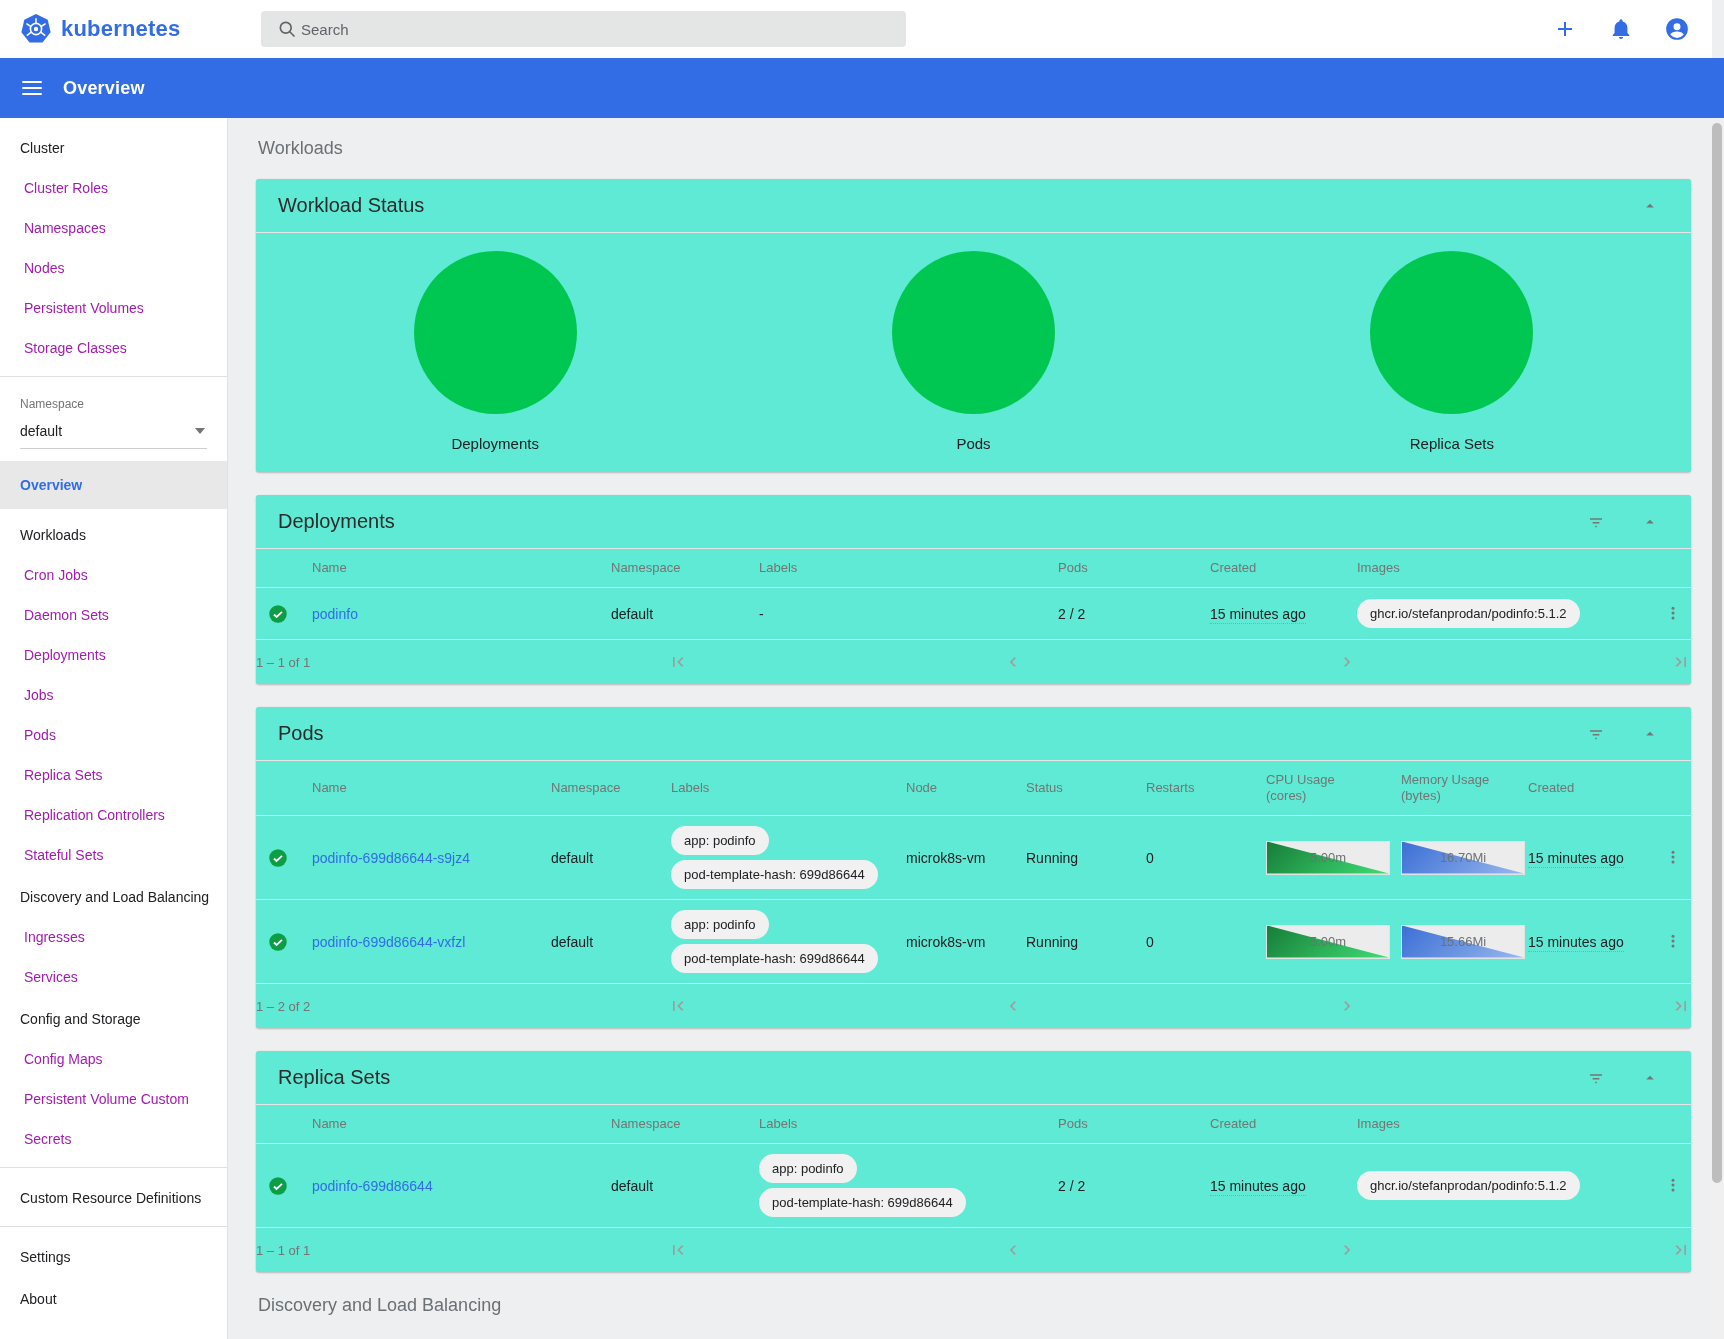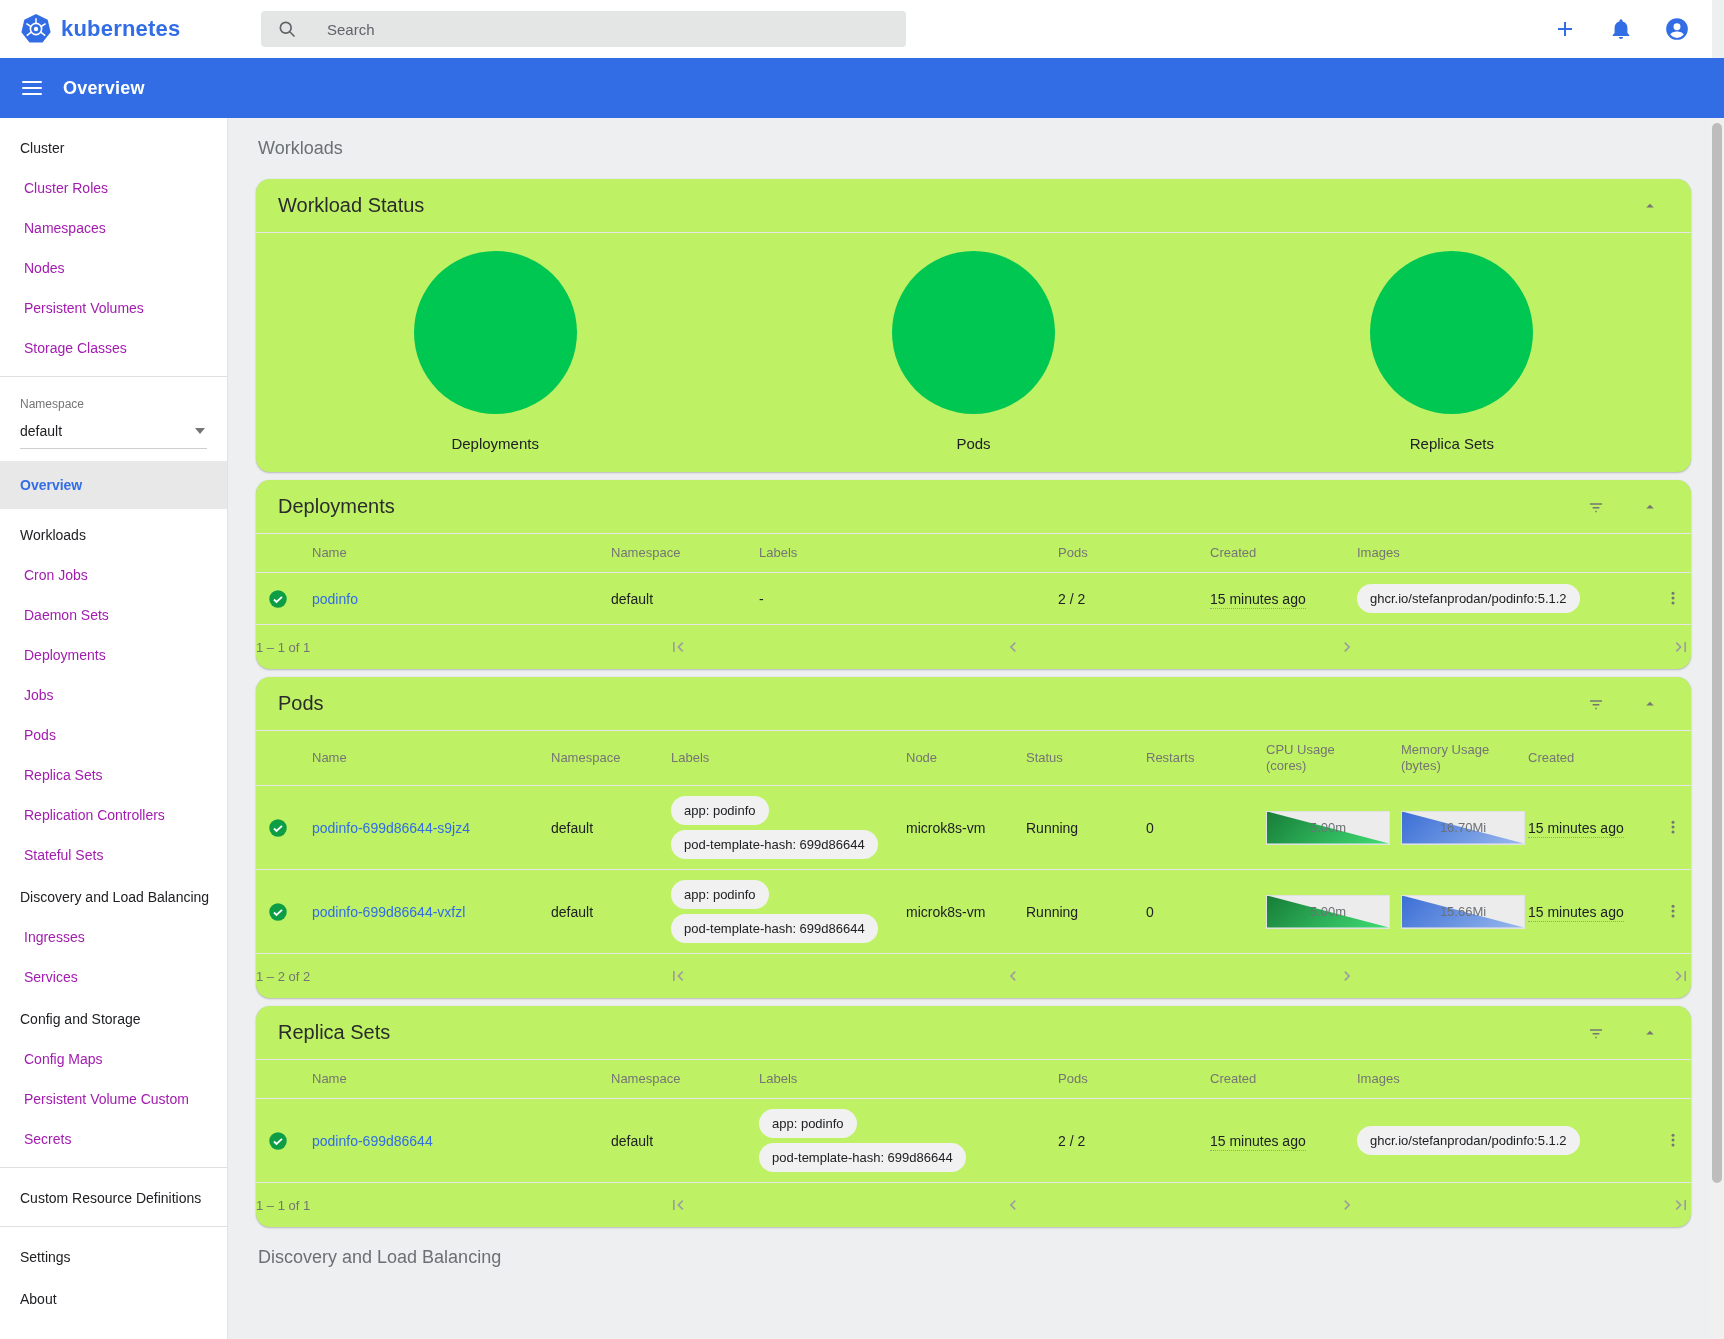--- a/index.html
+++ b/index.html
@@ -2,21 +2,21 @@
 <html><head>
 <meta charset="utf-8">
 <style>
   * { box-sizing: border-box; margin: 0; padding: 0; }
   html,body { width:1724px; height:1339px; overflow:hidden; font-family:"Liberation Sans",sans-serif; background:#edeff0; }
 
   
   .topbar { position:fixed; top:0; left:0; right:12px; height:58px; background:#fff; z-index:20; }
   .brand { position:absolute; left:20px; top:13px; display:flex; align-items:center; gap:9px; }
   .brand-name { color:#326de6; font-size:22px; font-weight:600; letter-spacing:.2px; }
-  .search-wrap { position:absolute; left:261px; top:11px; width:645px; height:36px; background:#e4e5e5; border-radius:4px; display:flex; align-items:center; padding:0 16px; gap:30px; }
+  .search-wrap { position:absolute; left:261px; top:11px; width:645px; height:36px; background:#e4e5e5; border-radius:4px; display:flex; align-items:center; padding:0 16px; gap:4px; }
   .search-input { border:none; background:transparent; outline:none; font-size:15px; color:#202124; width:100%; font-family:inherit; }
   .search-input::placeholder { color:#5f6368; }
   .topbar-actions { position:absolute; right:22px; top:0; height:58px; display:flex; align-items:center; gap:30px; }
   .tb-icon { width:26px; height:26px; display:flex; align-items:center; justify-content:center; cursor:pointer; }
 
   
   .appbar { position:fixed; top:58px; left:0; right:0; height:60px; background:#326de6; display:flex; align-items:center; z-index:19; }
   .hamburger { width:20px; height:14px; margin-left:22px; display:flex; flex-direction:column; justify-content:space-between; cursor:pointer; }
   .hamburger span { display:block; height:2px; background:#fff; border-radius:1px; }
   .appbar-title { color:#fff; font-size:18px; font-weight:700; margin-left:21px; letter-spacing:.2px; }
@@ -27,21 +27,21 @@
   .side-item { font-size:14px; color:#a21caf; padding:12px 18px 12px 24px; white-space:nowrap; cursor:pointer; }
   .side-divider { border-top:1px solid #e0e0e0; margin:8px 0; }
   .ns-label { font-size:12px; color:#757575; padding:12px 20px 4px; }
   .ns-select { margin:2px 20px 12px; border-bottom:1px solid #cfcfcf; display:flex; justify-content:space-between; align-items:center; padding:6px 2px 9px 0; font-size:14px; color:#202124; cursor:pointer; }
   .caret-down { width:0; height:0; border-left:5px solid transparent; border-right:5px solid transparent; border-top:6px solid #757575; }
   .side-active { background:#e8e8e8; color:#326de6; font-size:14px; font-weight:600; padding:16px 20px; margin:6px 0 4px; cursor:pointer; }
 
   
   .main { position:absolute; left:229px; top:118px; width:1495px; padding-left:27px; }
   .section-heading { font-size:18px; color:#6b7075; font-weight:400; margin:20px 0 20px 2px; }
-  .card { width:1435px; background:#bef264; border-radius:14px; box-shadow:0 1px 2px rgba(0,0,0,.22), 0 0 1px rgba(0,0,0,.12); margin-bottom:8px; }
+  .card { width:1435px; background:#5eead4; border-radius:3px; box-shadow:0 1px 2px rgba(0,0,0,.22), 0 0 1px rgba(0,0,0,.12); margin-bottom:23px; }
   .card-header { height:54px; display:flex; align-items:center; padding:0 18px 0 22px; border-bottom:1px solid #e6e6e6; }
   .card-title { font-size:20px; color:#2b2b2b; font-weight:400; flex:1; }
   .card-tools { display:flex; gap:36px; align-items:center; padding-right:14px; }
   .tool { cursor:pointer; display:flex; align-items:center; }
 
   
   .status-body { display:flex; padding:18px 0 20px; }
   .status-fig { flex:1; display:flex; flex-direction:column; align-items:center; }
   .status-circle { width:163px; height:163px; border-radius:50%; }
   .status-label { margin-top:21px; font-size:15px; color:#202124; }

